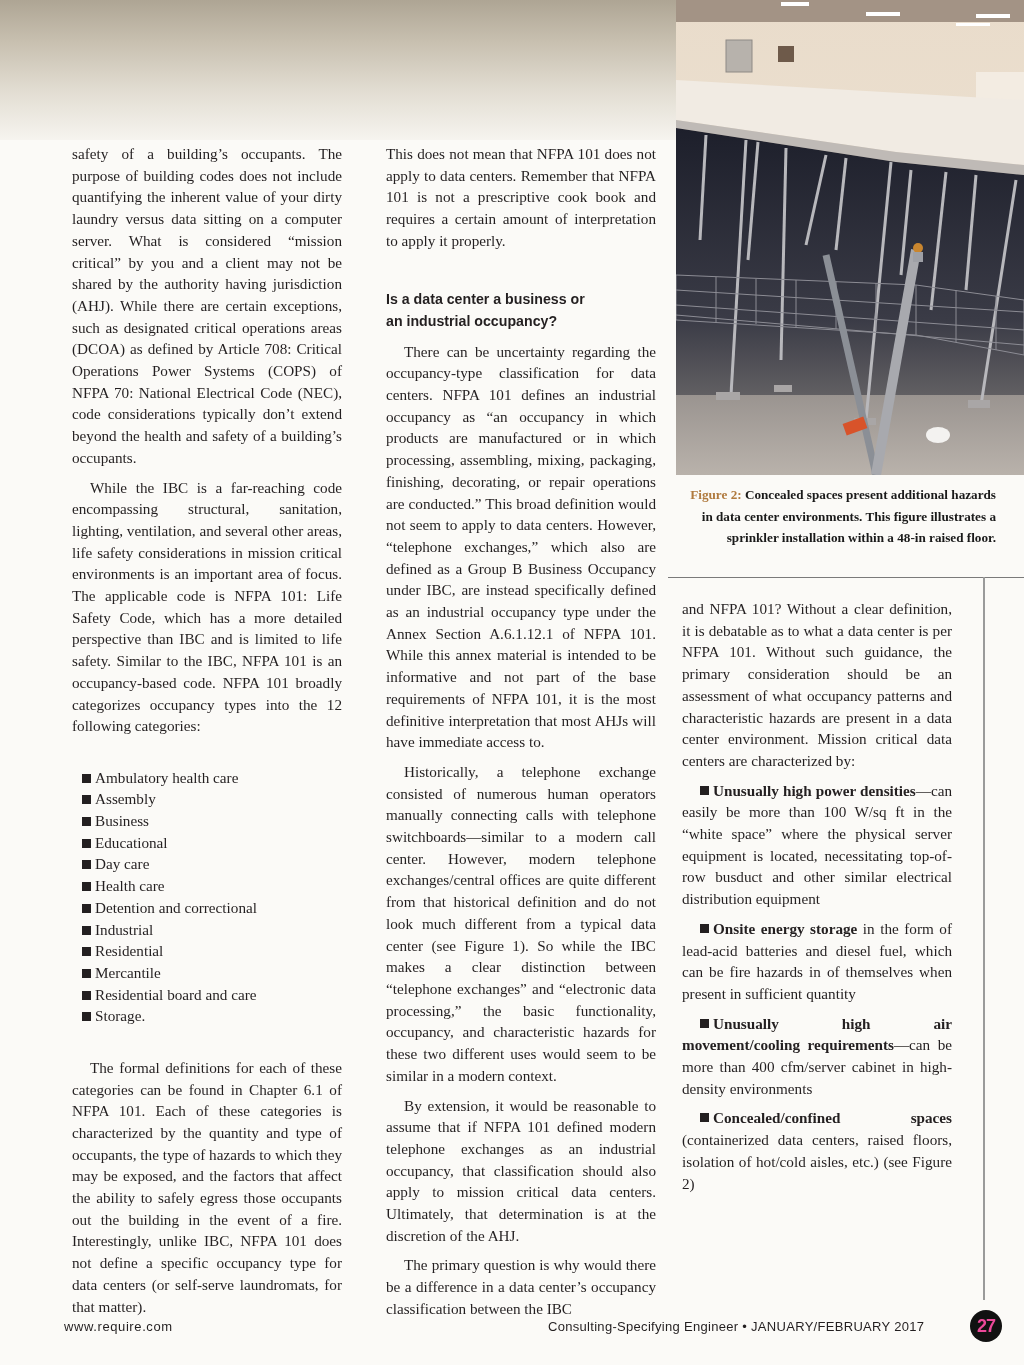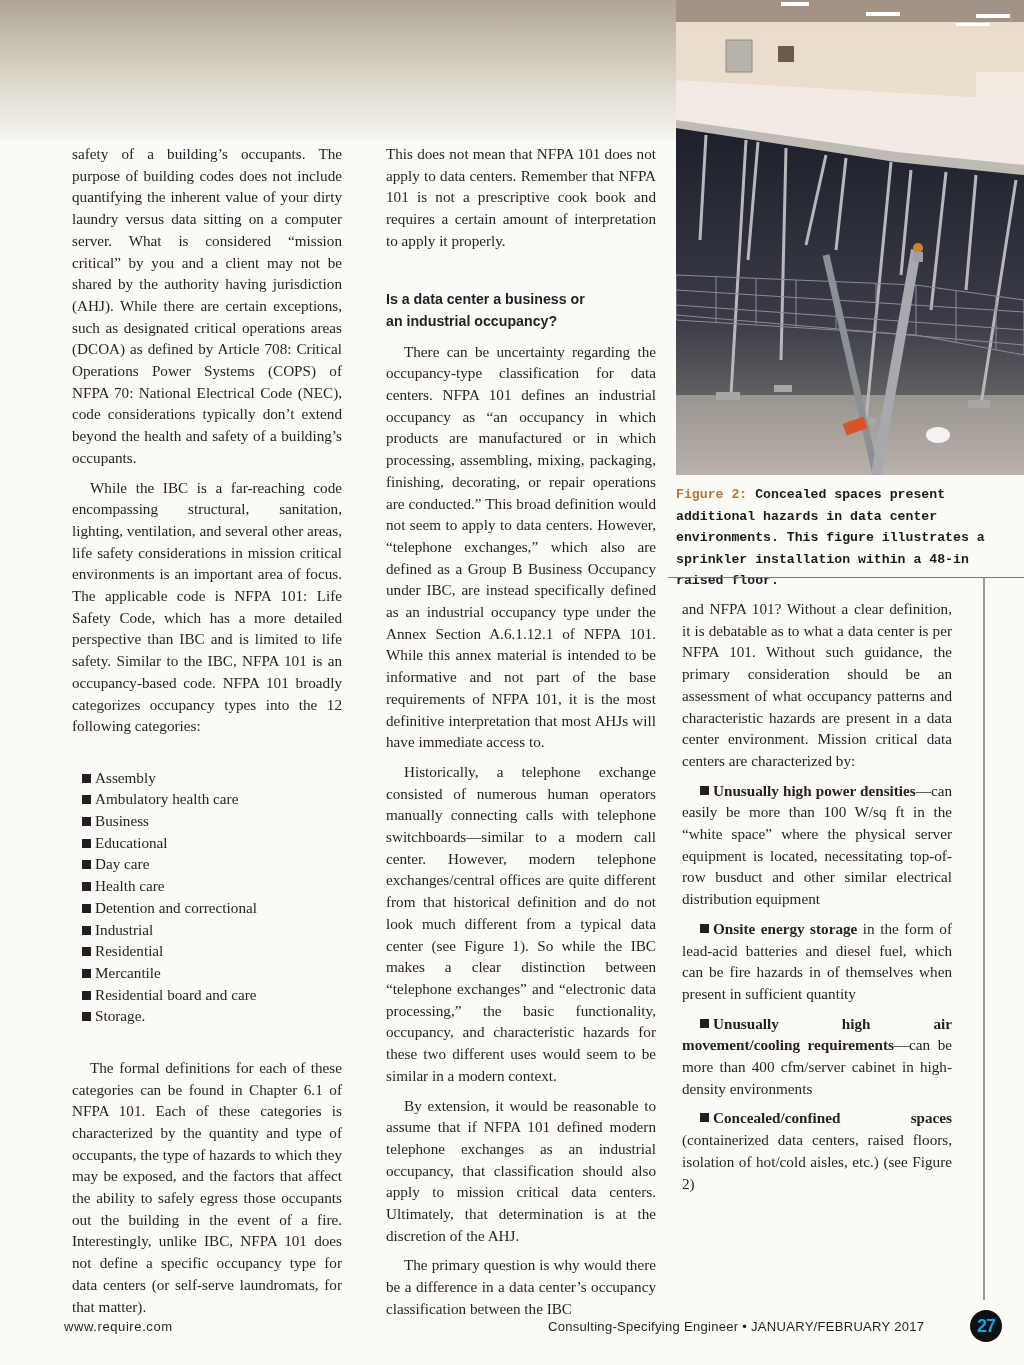--- a/index.html
+++ b/index.html
@@ -36,35 +36,35 @@
   ul.cats li { position: relative; padding-left: 13px; }
   .sq {
     position: absolute; left: 0; top: 7px; width: 9px; height: 9px; background: #231f20;
   }
   .bsq {
     display: inline-block; width: 9px; height: 9px; background: #231f20; margin-right: 4px; vertical-align: 1px;
   }
   b { font-weight: bold; }
   .caption {
     position: absolute; left: 676px; top: 484px; width: 320px;
-    font-family: Liberation Mono, monospace;
-    font-weight: bold; font-size: 13.2px; line-height: 21.5px; color: #1a1a1a;
+    font-family: Liberation Serif, serif;
+    font-weight: bold; font-size: 13.2px; line-height: 21.5px; color: #1a1a1a; text-align: right;
   }
   .caption .fig-label-b { color: #b07a3e; }
   .hrule { position: absolute; left: 668px; top: 577px; width: 356px; height: 1px; background: #7a7a7a; }
   .vrule { position: absolute; left: 983px; top: 577px; width: 2px; height: 723px; background: #9a9a9a; }
   .footer {
     position: absolute; top: 1319px;
     font-family: "Liberation Sans", "DejaVu Sans", sans-serif; font-size: 13px; color: #231f20;
   }
   .footer-left { left: 64px; letter-spacing: 0.6px; }
   .footer-right { left: 548px; letter-spacing: 0.3px; }
   .page-num {
     position: absolute; left: 970px; top: 1310px; width: 32px; height: 32px; border-radius: 50%;
-    background: #111; color: #0ea5e9;
+    background: #111; color: #ec4899;
     font-family: "Liberation Sans", "DejaVu Sans", sans-serif; font-weight: bold; font-size: 18px;
     display: flex; align-items: center; justify-content: center; letter-spacing: -1px;
   }
 </style>
 </head>
 <body>
 
 <div class="top-gradient"></div>
 
 <div class="photo">
@@ -145,22 +145,22 @@
     <rect x="168" y="420" width="22" height="12" fill="#d8532a" transform="rotate(-20 179 426)"></rect>
     <ellipse cx="262" cy="435" rx="12" ry="8" fill="#f3f2f0"></ellipse>
   </svg>
 </div>
 
 <div class="col col1">
   <p>safety of a building’s occupants. The purpose of building codes does not include quantifying the inherent value of your dirty laundry versus data sitting on a computer server. What is considered “mission critical” by you and a client may not be shared by the authority having jurisdiction (AHJ). While there are certain exceptions, such as designated critical operations areas (DCOA) as defined by Article 708: Critical Operations Power Systems (COPS) of NFPA 70: National Electrical Code (NEC), code considerations typically don’t extend beyond the health and safety of a building’s occupants.</p>
   <p class="indent">While the IBC is a far-reaching code encompassing structural, sanitation, lighting, ventilation, and several other areas, life safety considerations in mission critical environments is an important area of focus. The applicable code is NFPA 101: Life Safety Code, which has a more detailed perspective than IBC and is limited to life safety. Similar to the IBC, NFPA 101 is an occupancy-based code. NFPA 101 broadly categorizes occupancy types into the 12 following categories:</p>
   <div class="gap"></div>
   <ul class="cats">
+    <li><span class="sq"></span><span>Ambulatory health care</span></li>
     <li><span class="sq"></span><span>Assembly</span></li>
-    <li><span class="sq"></span><span>Ambulatory health care</span></li>
     <li><span class="sq"></span><span>Business</span></li>
     <li><span class="sq"></span><span>Educational</span></li>
     <li><span class="sq"></span><span>Day care</span></li>
     <li><span class="sq"></span><span>Health care</span></li>
     <li><span class="sq"></span><span>Detention and correctional</span></li>
     <li><span class="sq"></span><span>Industrial</span></li>
     <li><span class="sq"></span><span>Residential</span></li>
     <li><span class="sq"></span><span>Mercantile</span></li>
     <li><span class="sq"></span><span>Residential board and care</span></li>
     <li><span class="sq"></span><span>Storage.</span></li>

